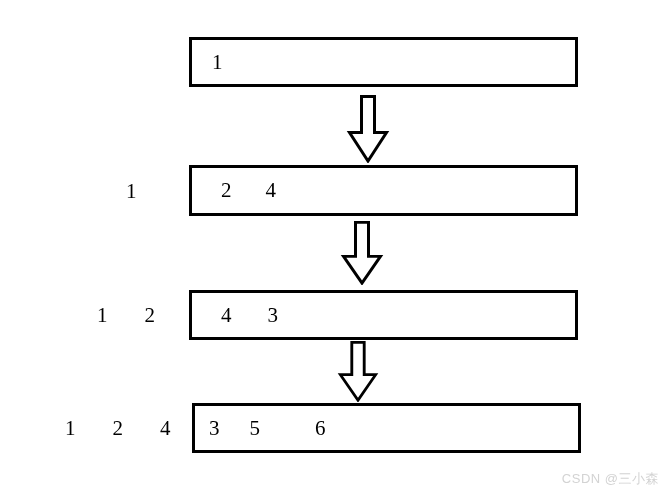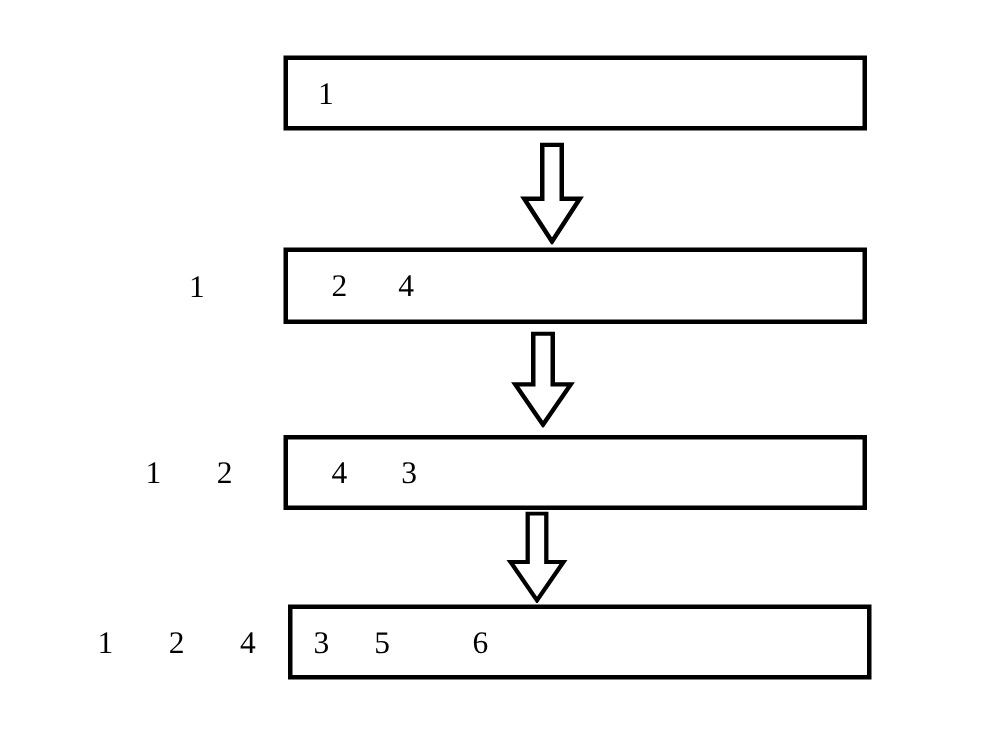--- a/index.html
+++ b/index.html
@@ -130,14 +130,15 @@
       <span class="num">4</span>
     </div>
   <div class="box box4">
     <div class="nums">
         <span class="num">3</span>
         <span class="num">5</span>
         <span class="num">6</span>
       </div>
   </div>
 
+  <div class="watermark">CSDN @三小森</div>
 
 </div>
 
 </body></html>

